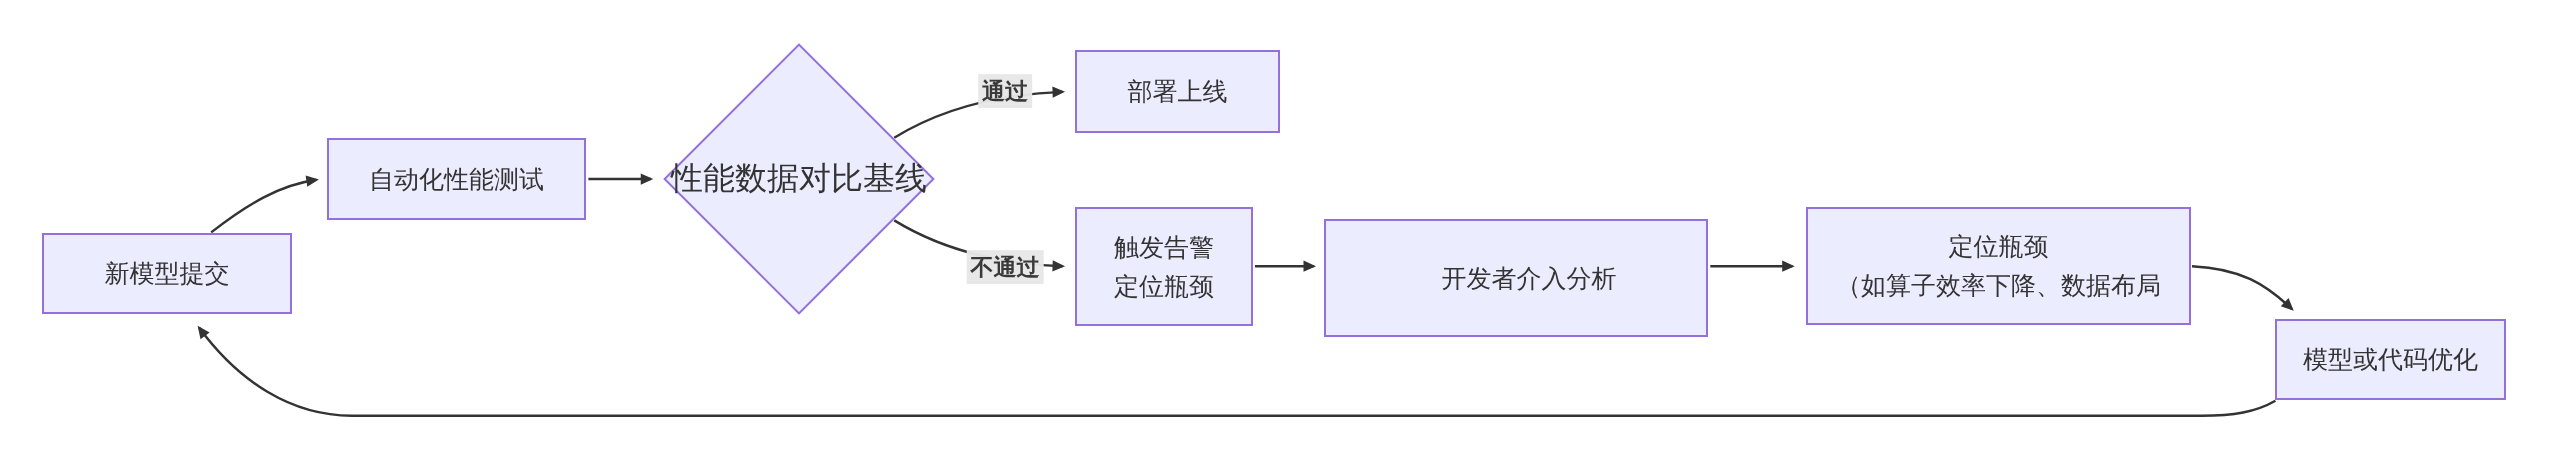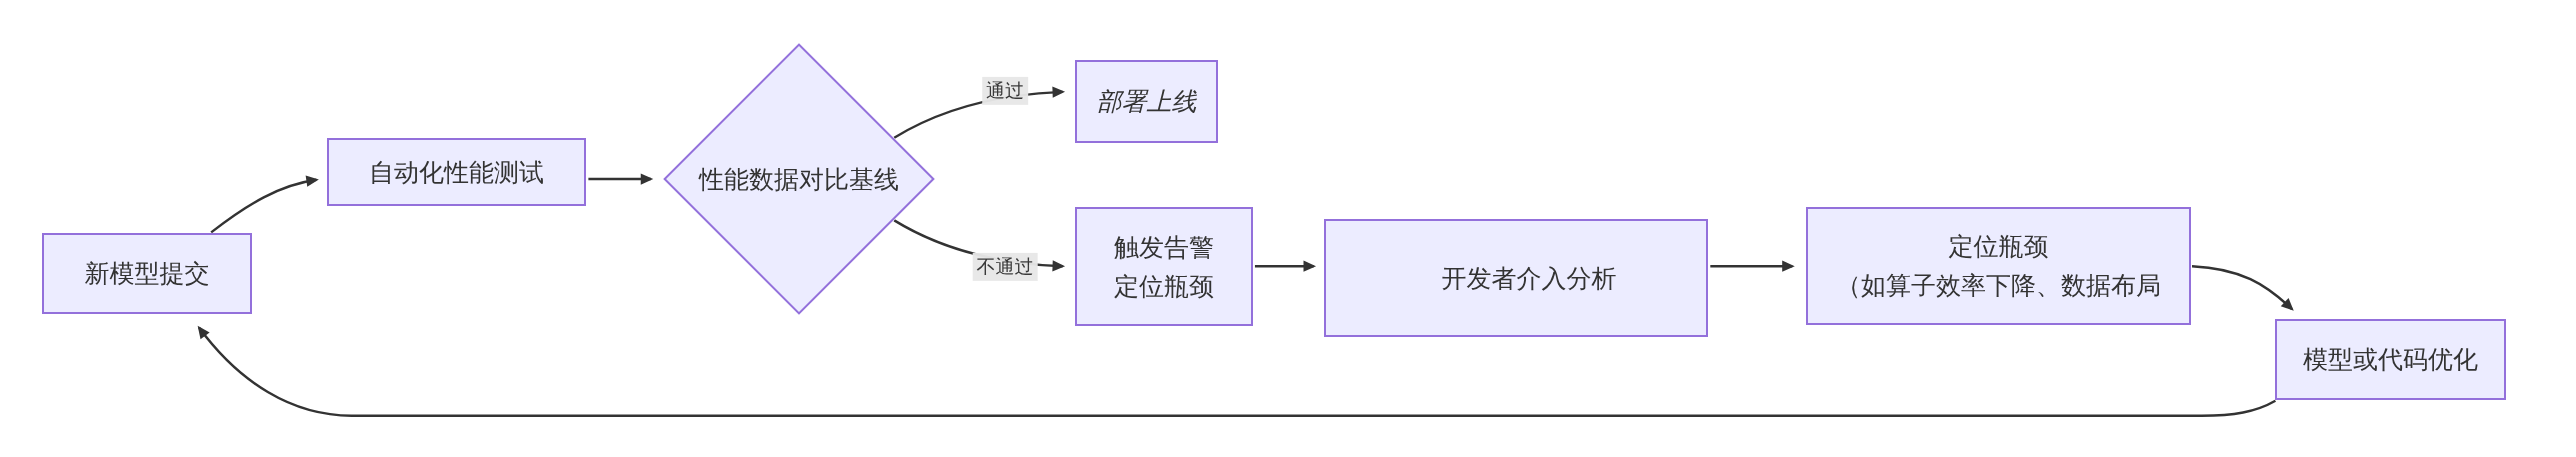--- a/index.html
+++ b/index.html
@@ -56,32 +56,33 @@
     background: var(--node-fill);
     border: 2.3px solid var(--node-border);
     transform: rotate(45deg);
   }
   .diamond-label {
     position: absolute;
     left: 0; top: 0; right: 0; bottom: 0;
     display: flex;
     align-items: center;
     justify-content: center;
-    font-size: 25px;
+    font-size: 32px;
     white-space: nowrap;
   }
   .edge-label {
     position: absolute;
     transform: translate(-50%, -50%);
     background: var(--edge-label-bg);
     opacity: 0.96;
-    font-size: 19px;
+    font-size: 23px;
     line-height: 1.4;
     padding: 0.8px 3.8px;
     white-space: nowrap;
+    font-weight: bold;
   }
 </style>
 </head>
 <body>
 
 <div id="canvas">
 
   <svg id="edge-layer" viewBox="0 0 3428 609" xmlns="http://www.w3.org/2000/svg">
     <defs>
       <marker id="arrow" viewBox="0 0 12 12" refX="9" refY="6" markerWidth="20" markerHeight="20" markerUnits="userSpaceOnUse" orient="auto">
@@ -92,34 +93,34 @@
     <path class="edge" marker-end="url(#arrow)" d="M 281,309 C 330,271 372,246 421,239"></path>
     <path class="edge" marker-end="url(#arrow)" d="M 783,238 L 866,238"></path>
     <path class="edge" marker-end="url(#arrow)" d="M 1190,183 C 1252,145 1330,125 1414,122"></path>
     <path class="edge" marker-end="url(#arrow)" d="M 1190,293 C 1252,331 1330,351 1414,354"></path>
     <path class="edge" marker-end="url(#arrow)" d="M 1670,354 L 1748,354"></path>
     <path class="edge" marker-end="url(#arrow)" d="M 2276,354 L 2385,354"></path>
     <path class="edge" marker-end="url(#arrow)" d="M 2917,354 C 2982,357 3015,378 3050,411"></path>
     <path class="edge" marker-end="url(#arrow)" d="M 3028,533 C 3002,548 2972,553 2930,553 L 468,553 C 388,553 318,508 265,436"></path>
   </svg>
 
-  <div class="node" style="left:42px; top:233px; width:210px; height:81px;">
+  <div class="node" style="left:42px; top:233px; width:250px; height:81px;">
     <span>新模型提交</span>
   </div>
 
-  <div class="node" style="left:327px; top:138px; width:259px; height:68px;">
+  <div class="node" style="left:327px; top:138px; width:259px; height:82px;">
     <span>自动化性能测试</span>
   </div>
 
   <div class="diamond-wrap" style="left:663px; top:42px; width:272px; height:274px;">
     <div class="diamond-shape"></div>
     <div class="diamond-label">性能数据对比基线</div>
   </div>
 
-  <div class="node" style="left:1075px; top:60px; width:143px; height:83px;font-style:italic;">
+  <div class="node" style="left:1075px; top:50px; width:205px; height:83px;">
     <span>部署上线</span>
   </div>
 
   <div class="node" style="left:1075px; top:207px; width:178px; height:119px;justify-content:center;">
     <span>触发告警</span>
     <span>定位瓶颈</span>
   </div>
 
   <div class="node" style="left:1324px; top:219px; width:384px; height:118px;padding-left:26px;">
     <span>开发者介入分析</span>

